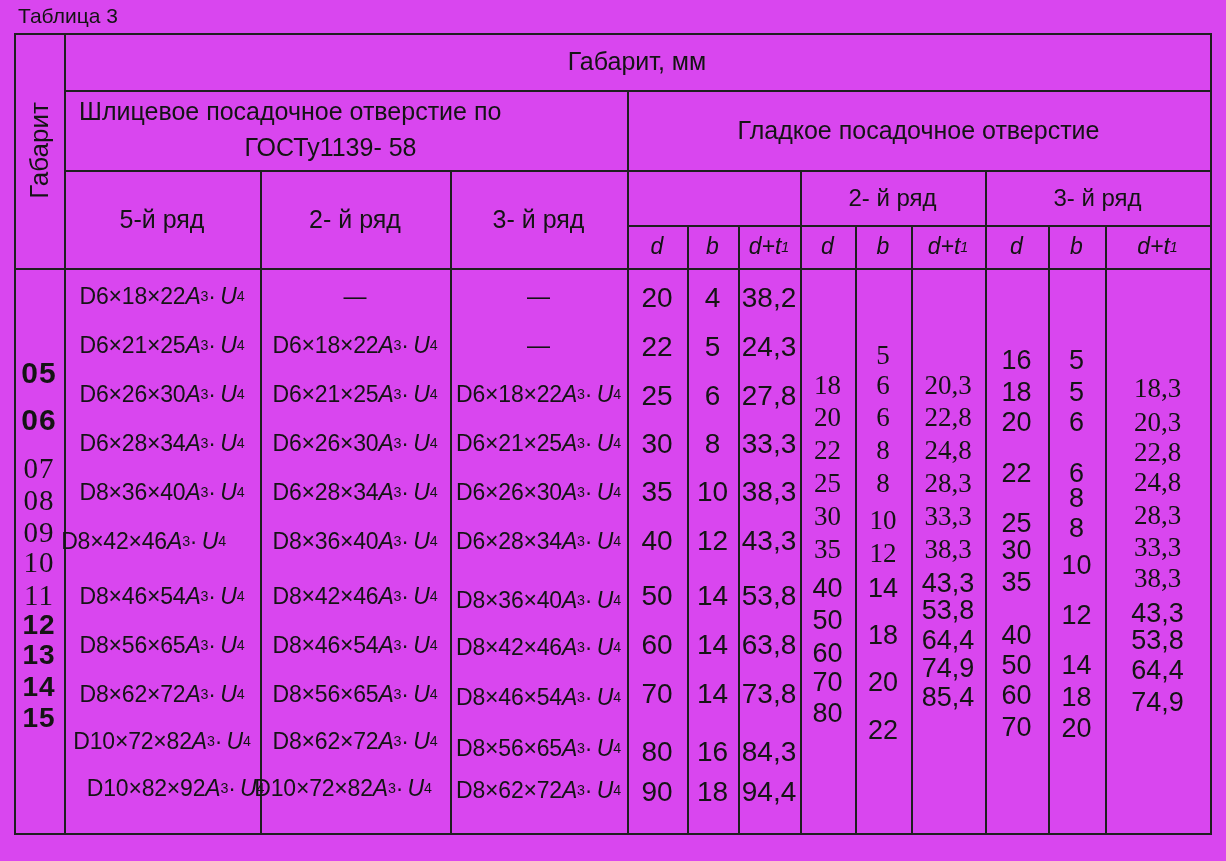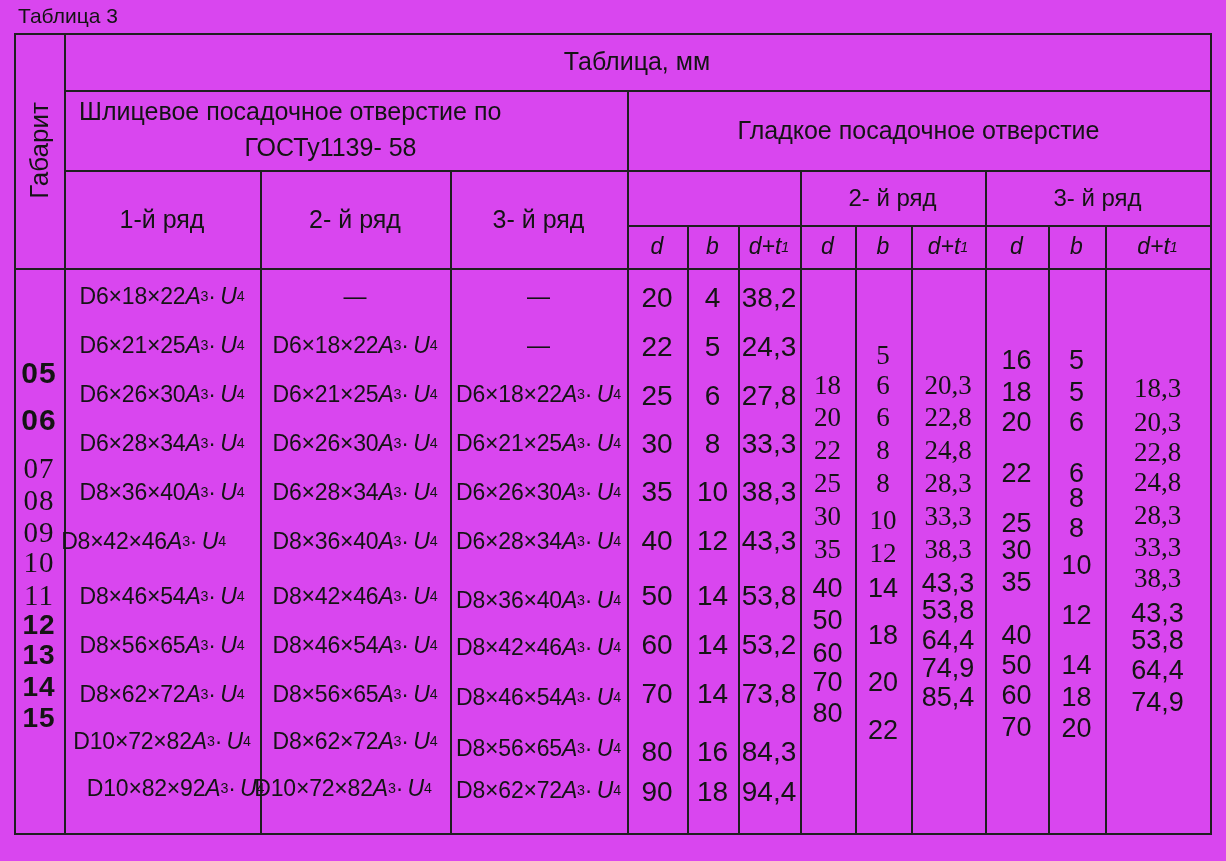--- a/index.html
+++ b/index.html
@@ -30,21 +30,21 @@
   .vwrap{position:absolute;left:14px;top:33px;width:50px;height:235px;
     display:flex;align-items:center;justify-content:center;}
   .vtext{transform:rotate(-90deg);white-space:nowrap;font-size:26px;}
 </style>
 </head>
 <body>
 
 <div class="page" id="root">
   <div class="title">Таблица 3</div>
 
-  <div class="cell hdr" style="left:64px;top:33px;width:1146px;height:57px">Таблица, мм</div>
+  <div class="cell hdr" style="left:64px;top:33px;width:1146px;height:57px">Габарит, мм</div>
 
   <div class="vwrap">
     <span class="vtext">Габарит</span>
   </div>
 
   <div class="cell hdr left" style="left:66px;top:93px;width:559px;height:36px;padding-left:13px">Шлицевое посадочное отверстие по</div>
   <div class="cell hdr" style="left:64px;top:127px;width:561px;height:40px;transform:translateX(-14px)">ГОСТу1139- 58</div>
 
   <div class="cell hdr" style="left:627px;top:90px;width:583px;height:80px">Гладкое посадочное отверстие</div>
 <div class="vline" style="left: 14px; top: 33px; height: 802px;"></div>
@@ -60,21 +60,21 @@
     <div class="vline" style="left: 985px; top: 170px; height: 665px;"></div>
     <div class="vline" style="left: 1048px; top: 225px; height: 610px;"></div>
     <div class="vline" style="left: 1105px; top: 225px; height: 610px;"></div>
     <div class="vline" style="left: 1210px; top: 33px; height: 802px;"></div>
     <div class="hline" style="top: 33px; left: 14px; width: 1198px;"></div>
     <div class="hline" style="top: 90px; left: 64px; width: 1148px;"></div>
     <div class="hline" style="top: 170px; left: 64px; width: 1148px;"></div>
     <div class="hline" style="top: 225px; left: 627px; width: 585px;"></div>
     <div class="hline" style="top: 268px; left: 14px; width: 1198px;"></div>
     <div class="hline" style="top: 833px; left: 14px; width: 1198px;"></div>
-    <div class="cell hdr" style="left: 64px; width: 196px; top: 170px; height: 98px;">1-й ряд</div>
+    <div class="cell hdr" style="left: 64px; width: 196px; top: 170px; height: 98px;">5-й ряд</div>
     <div class="cell hdr" style="left: 260px; width: 190px; top: 170px; height: 98px;">2- й ряд</div>
     <div class="cell hdr" style="left: 450px; width: 177px; top: 170px; height: 98px;">3- й ряд</div>
     <div class="cell hdr2" style="left: 800px; width: 185px; top: 170px; height: 55px;">2- й ряд</div>
     <div class="cell hdr2" style="left: 985px; width: 225px; top: 170px; height: 55px;">3- й ряд</div>
     <div class="cell subhdr fmt" style="left: 627px; width: 60px; top: 225px; height: 43px;">d</div>
     <div class="cell subhdr fmt" style="left: 687px; width: 51px; top: 225px; height: 43px;">b</div>
     <div class="cell subhdr fmt" style="left: 738px; width: 62px; top: 225px; height: 43px;">d+ <span class="it">t</span><sub>1</sub></div>
     <div class="cell subhdr fmt" style="left: 800px; width: 55px; top: 225px; height: 43px;">d</div>
     <div class="cell subhdr fmt" style="left: 855px; width: 56px; top: 225px; height: 43px;">b</div>
     <div class="cell subhdr fmt" style="left: 911px; width: 74px; top: 225px; height: 43px;">d+ <span class="it">t</span><sub>1</sub></div>
@@ -121,21 +121,21 @@
     <div class="cell spline-cell fmt" style="left: 260px; width: 190px; top: 572px; height: 48px;">D8×42×46<span class="it">A</span><sub>3</sub>· <span class="it">U</span><sub>4</sub></div>
     <div class="cell spline-cell fmt" style="left: 450px; width: 177px; top: 576px; height: 48px;">D8×36×40<span class="it">A</span><sub>3</sub>· <span class="it">U</span><sub>4</sub></div>
     <div class="cell smooth1" style="left: 627px; width: 60px; top: 572px; height: 48px;">50</div>
     <div class="cell smooth1" style="left: 687px; width: 51px; top: 572px; height: 48px;">14</div>
     <div class="cell smooth1" style="left: 738px; width: 62px; top: 572px; height: 48px;">53,8</div>
     <div class="cell spline-cell fmt" style="left: 64px; width: 196px; top: 621px; height: 48px;">D8×56×65<span class="it">A</span><sub>3</sub>· <span class="it">U</span><sub>4</sub></div>
     <div class="cell spline-cell fmt" style="left: 260px; width: 190px; top: 621px; height: 48px;">D8×46×54<span class="it">A</span><sub>3</sub>· <span class="it">U</span><sub>4</sub></div>
     <div class="cell spline-cell fmt" style="left: 450px; width: 177px; top: 623px; height: 48px;">D8×42×46<span class="it">A</span><sub>3</sub>· <span class="it">U</span><sub>4</sub></div>
     <div class="cell smooth1" style="left: 627px; width: 60px; top: 621px; height: 48px;">60</div>
     <div class="cell smooth1" style="left: 687px; width: 51px; top: 621px; height: 48px;">14</div>
-    <div class="cell smooth1" style="left: 738px; width: 62px; top: 621px; height: 48px;">53,2</div>
+    <div class="cell smooth1" style="left: 738px; width: 62px; top: 621px; height: 48px;">63,8</div>
     <div class="cell spline-cell fmt" style="left: 64px; width: 196px; top: 670px; height: 48px;">D8×62×72<span class="it">A</span><sub>3</sub>· <span class="it">U</span><sub>4</sub></div>
     <div class="cell spline-cell fmt" style="left: 260px; width: 190px; top: 670px; height: 48px;">D8×56×65<span class="it">A</span><sub>3</sub>· <span class="it">U</span><sub>4</sub></div>
     <div class="cell spline-cell fmt" style="left: 450px; width: 177px; top: 673px; height: 48px;">D8×46×54<span class="it">A</span><sub>3</sub>· <span class="it">U</span><sub>4</sub></div>
     <div class="cell smooth1" style="left: 627px; width: 60px; top: 670px; height: 48px;">70</div>
     <div class="cell smooth1" style="left: 687px; width: 51px; top: 670px; height: 48px;">14</div>
     <div class="cell smooth1" style="left: 738px; width: 62px; top: 670px; height: 48px;">73,8</div>
     <div class="cell spline-cell fmt" style="left: 64px; width: 196px; top: 717px; height: 48px;">D10×72×82<span class="it">A</span><sub>3</sub>· <span class="it">U</span><sub>4</sub></div>
     <div class="cell spline-cell fmt" style="left: 260px; width: 190px; top: 717px; height: 48px;">D8×62×72<span class="it">A</span><sub>3</sub>· <span class="it">U</span><sub>4</sub></div>
     <div class="cell spline-cell fmt" style="left: 450px; width: 177px; top: 724px; height: 48px;">D8×56×65<span class="it">A</span><sub>3</sub>· <span class="it">U</span><sub>4</sub></div>
     <div class="cell smooth1" style="left: 627px; width: 60px; top: 728px; height: 48px;">80</div>

